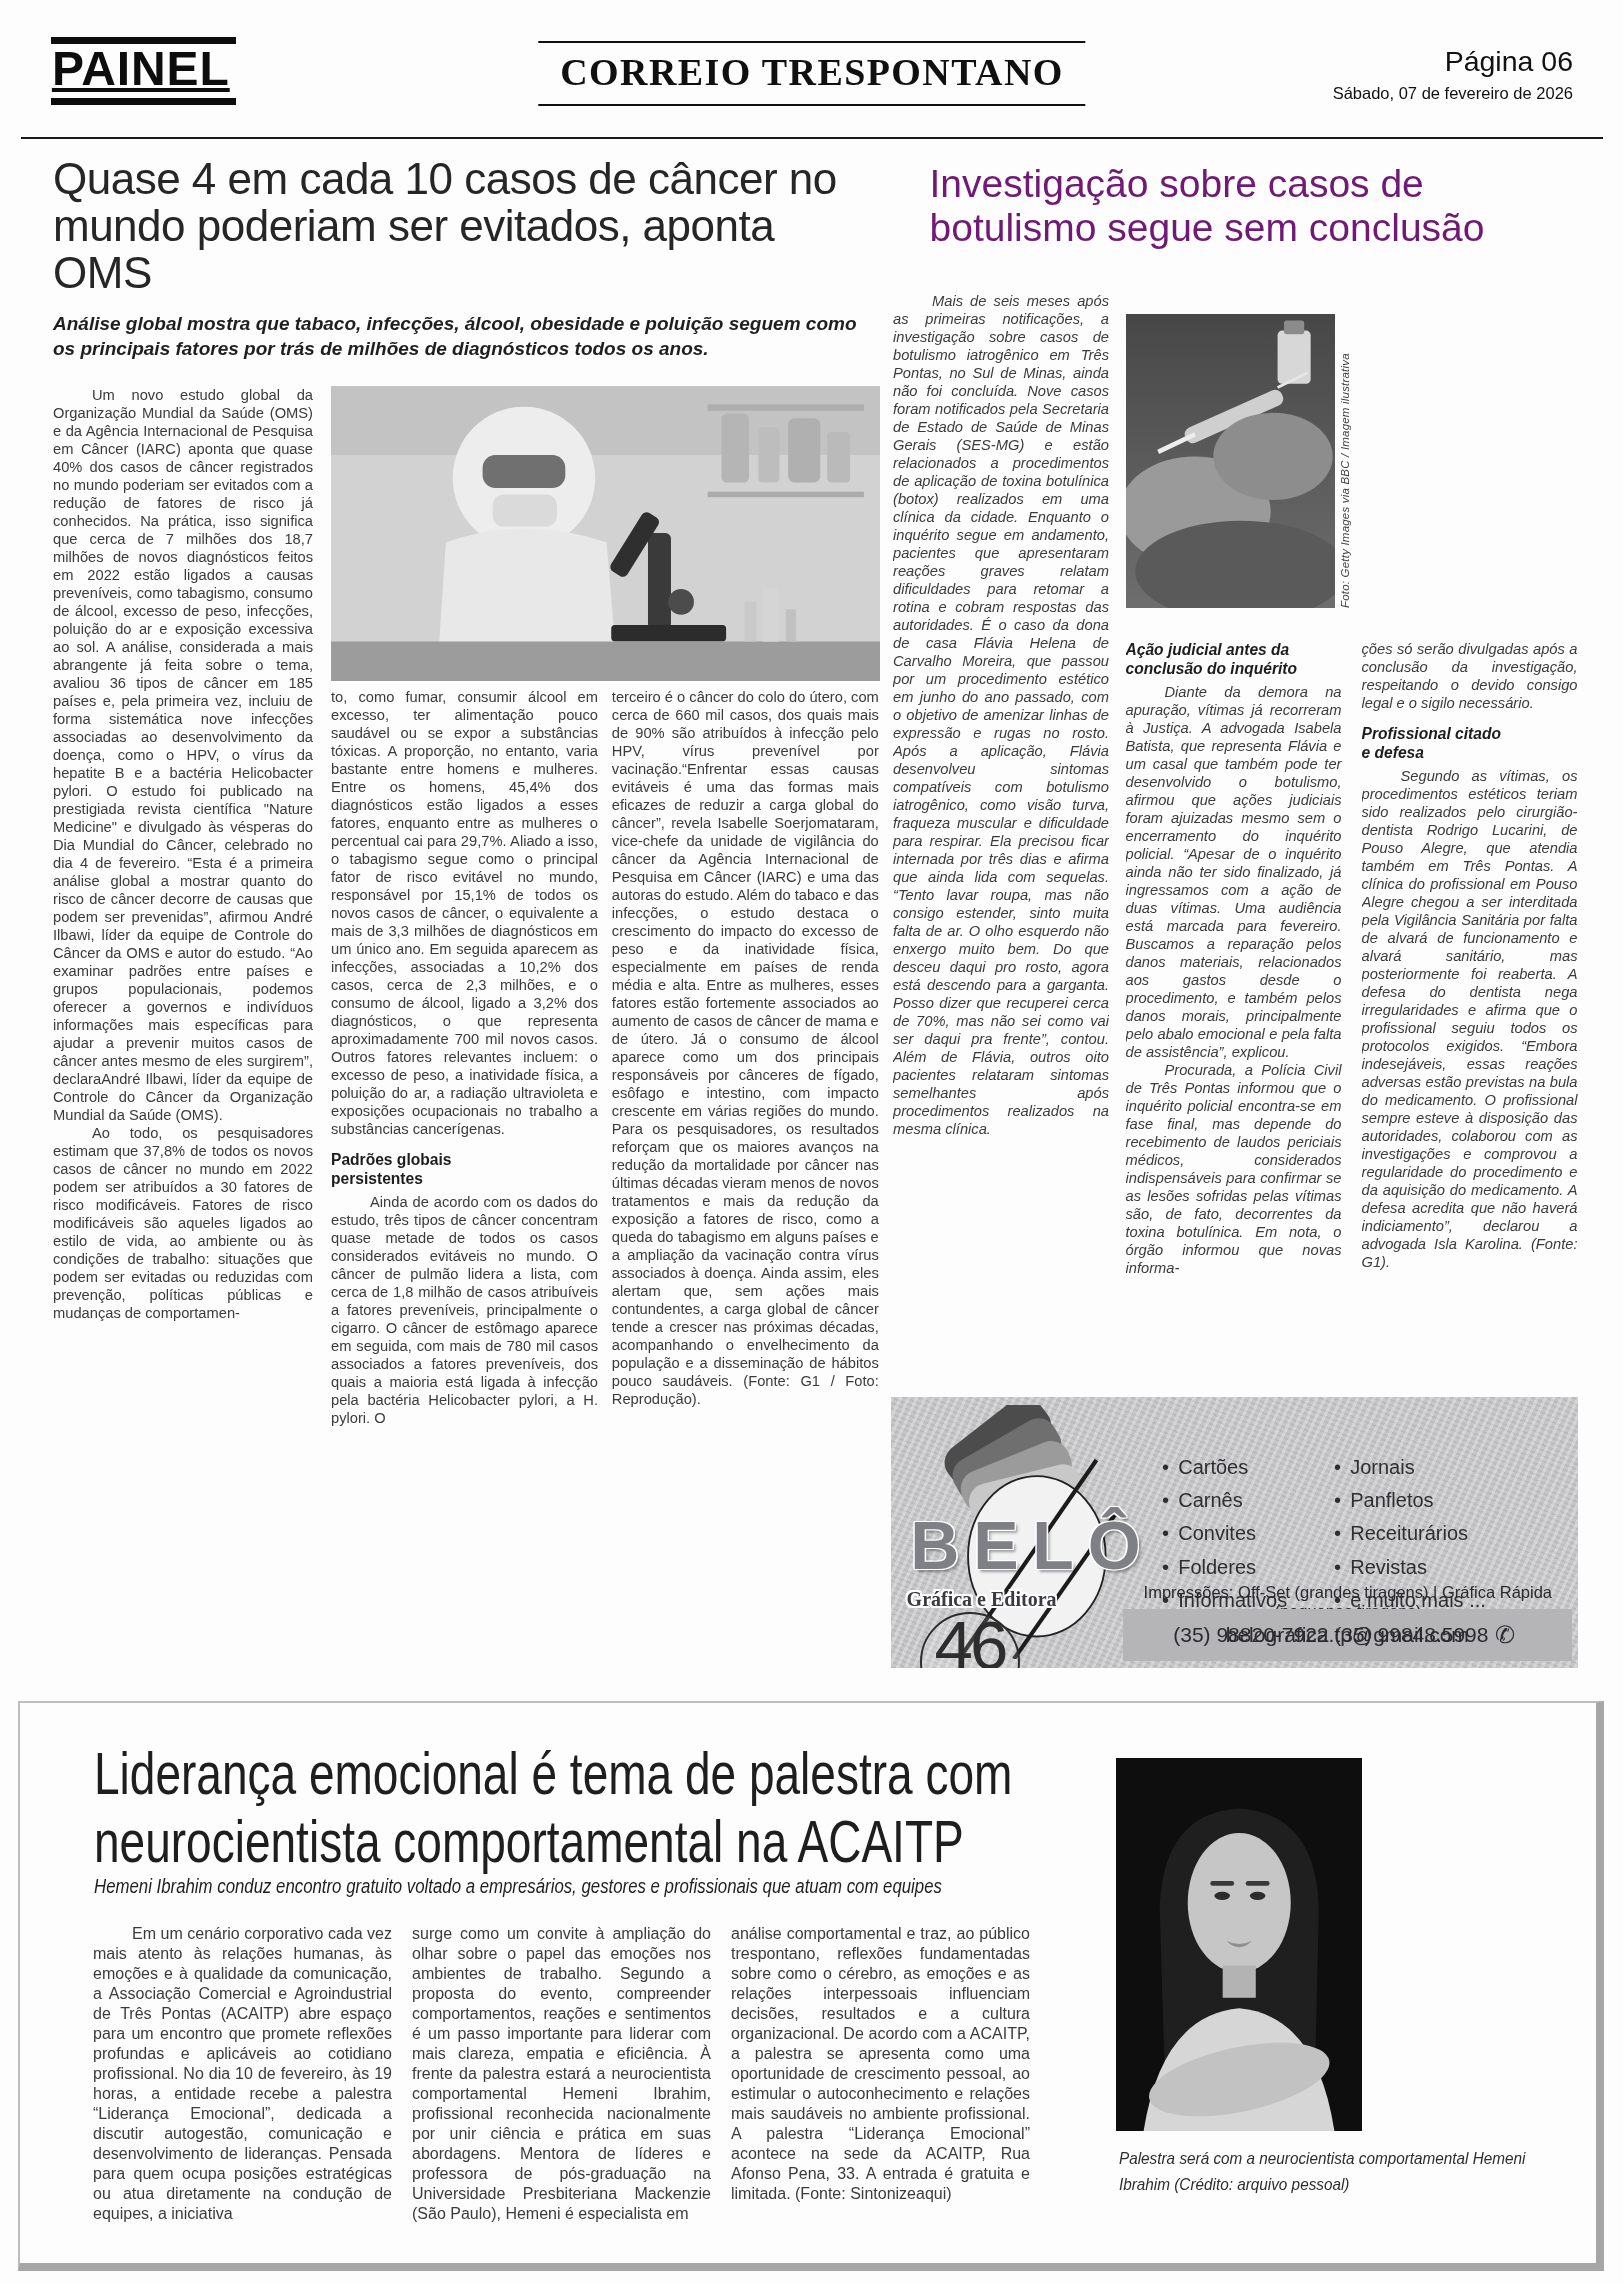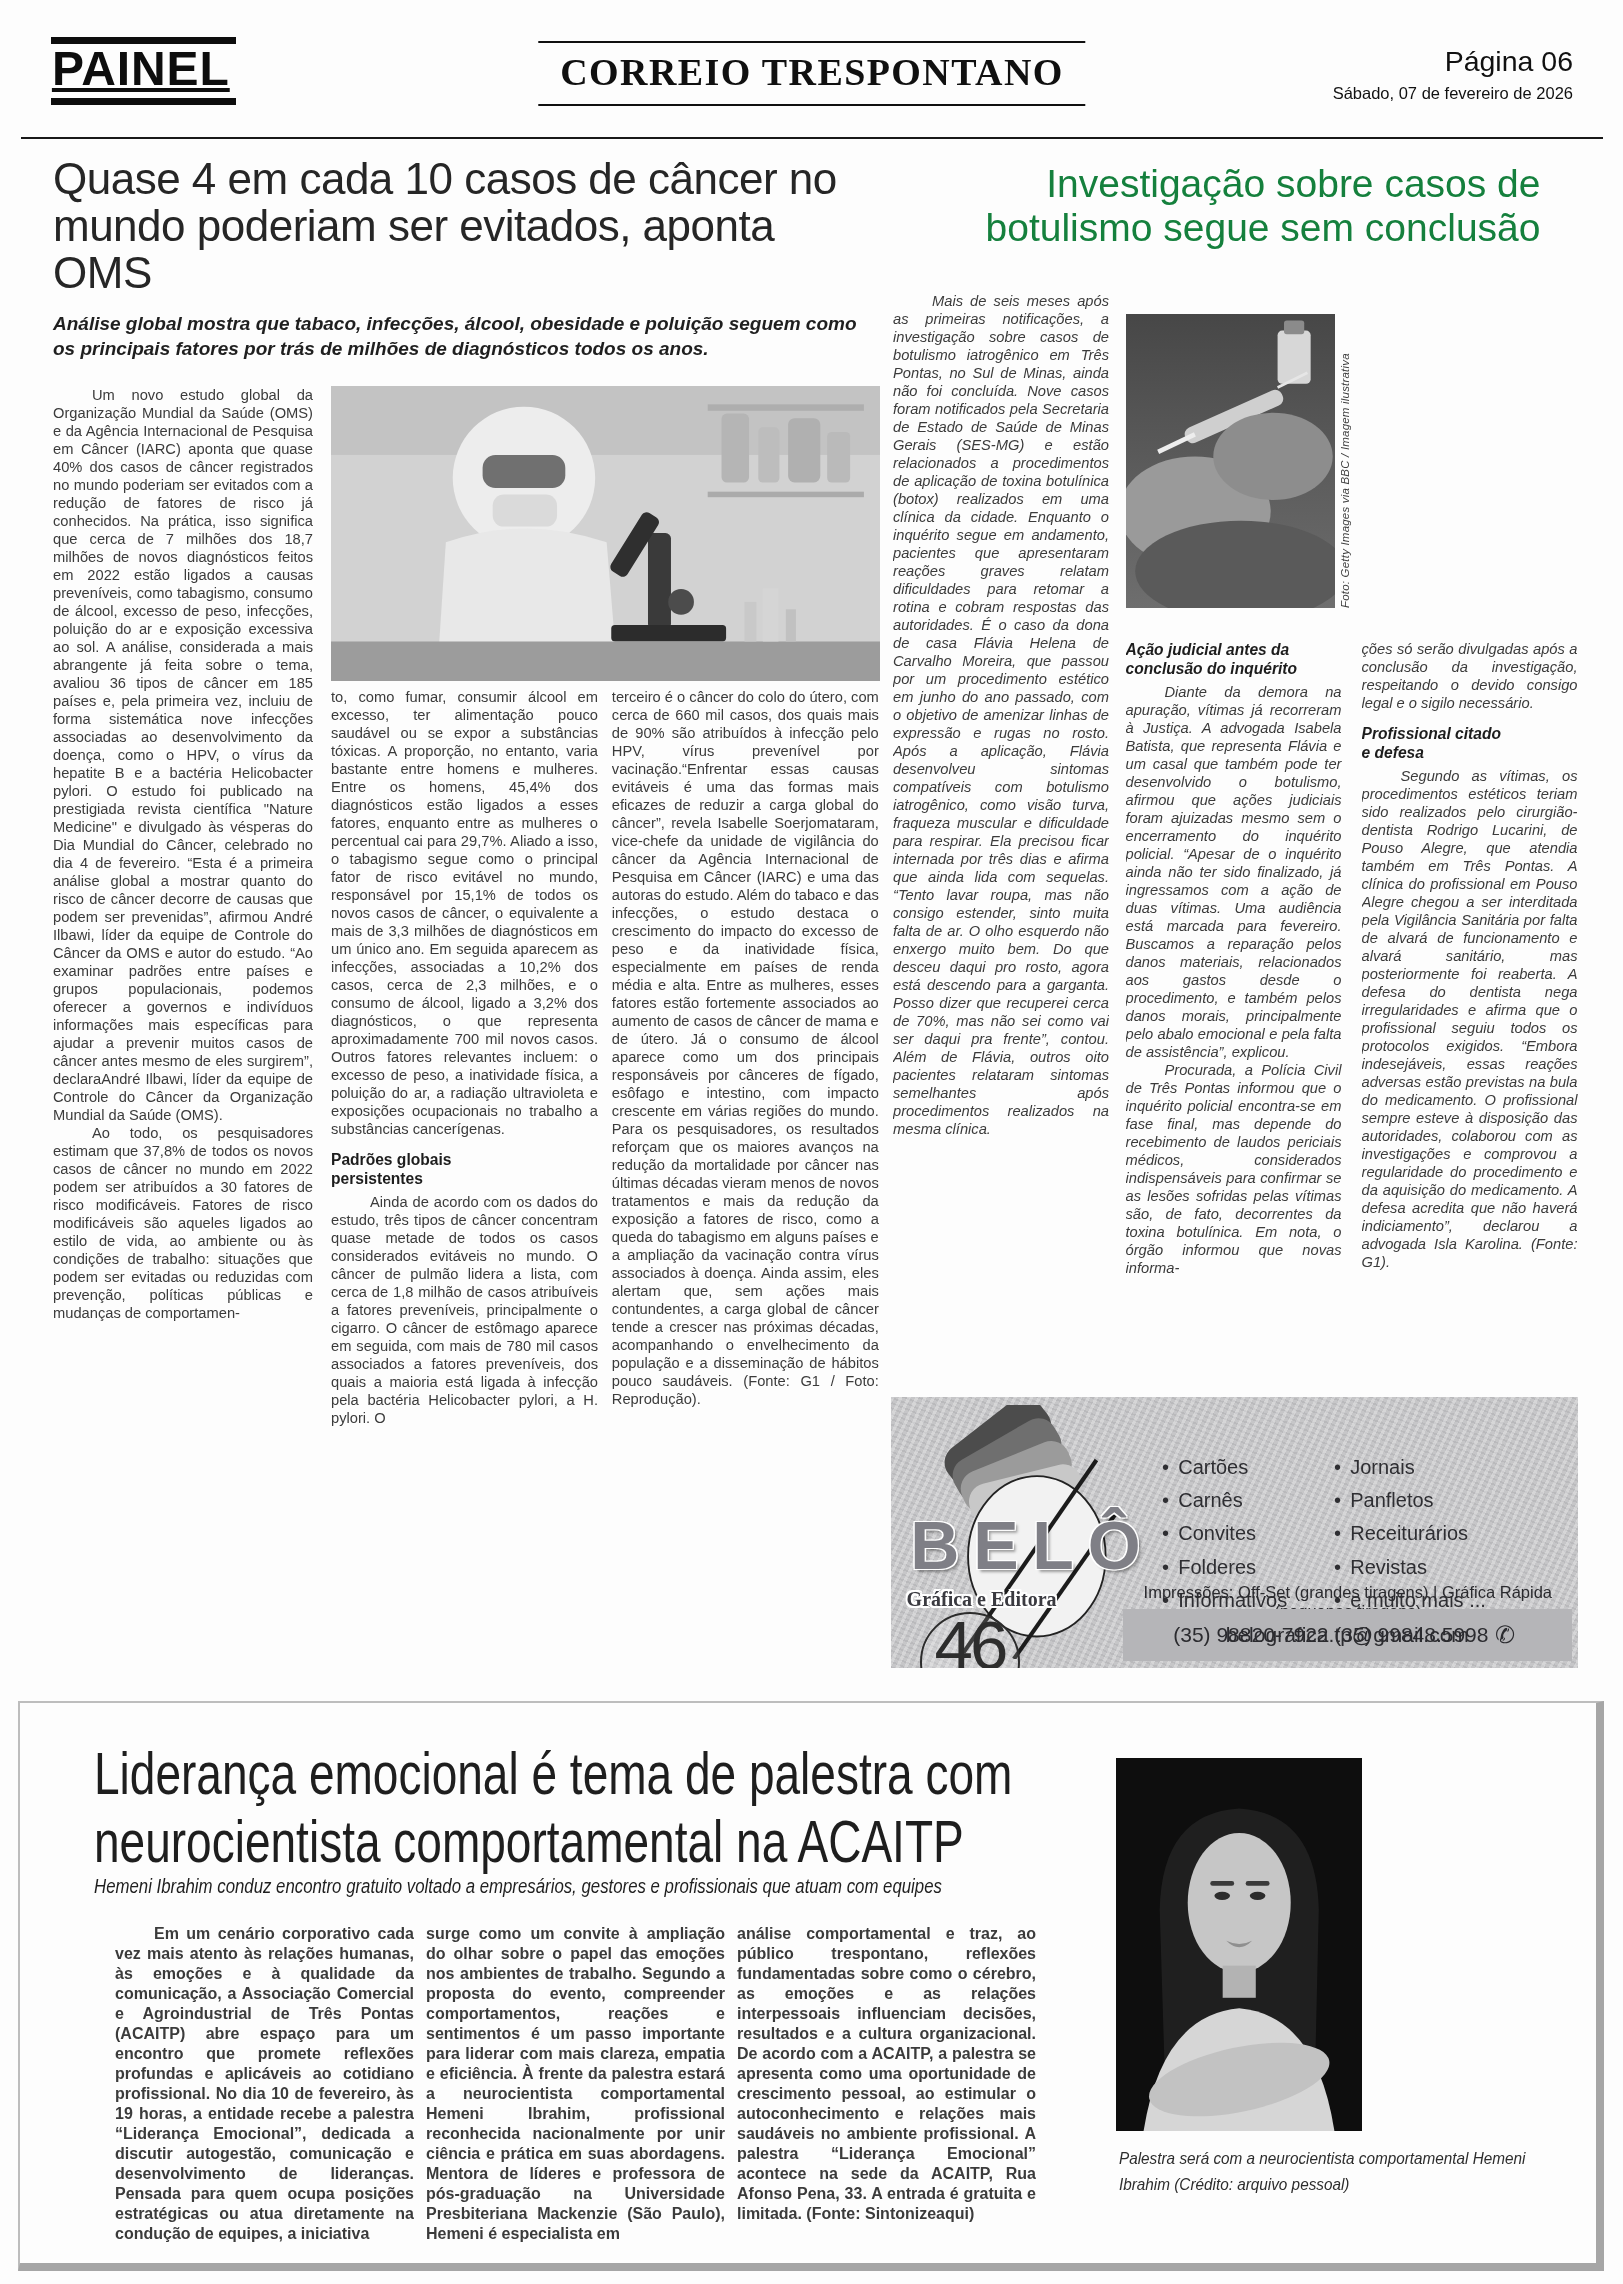--- a/index.html
+++ b/index.html
@@ -27,21 +27,21 @@
   .a1-headline{font-size:44px;line-height:1.07;letter-spacing:-0.5px;color:#262626;}
   .a1-subtitle{margin-top:15.6px;font-size:19px;font-weight:700;font-style:italic;line-height:1.3;color:#1f1f1f;}
   .a1-body{margin-top:25px;display:flex;gap:18px;}
   .a1-col1{width:260px;height:1330px;flex:none;}
   .a1-right{width:549px;flex:none;}
   .a1-photo{width:549px;height:295px;display:block;}
   .a1-cols{display:flex;gap:13.8px;margin-top:6.4px;}
   .a1-col2,.a1-col3{width:267px;height:1034px;}
   
   .a2{position:absolute;left:893px;top:162px;width:684px;}
-  .a2-headline{font-size:39px;line-height:1.13;color:#15803d;text-align:right;width:611px;margin:0 auto;}
+  .a2-headline{font-size:39px;line-height:1.13;color:#701a75;text-align:left;width:611px;margin:0 auto;}
   .a2-body{margin-top:42px;display:flex;gap:16.5px;font-style:italic;}
   .a2-col1{width:216px;height:1089px;flex:none;}
   .a2-right{width:452px;flex:none;}
   .a2-photorow{display:flex;margin-top:22px;}
   .a2-photo{width:209px;height:294px;display:block;flex:none;}
   .a2-credit{writing-mode:vertical-rl;transform:rotate(180deg);font-size:11.5px;color:#3e3e3e;
              height:294px;margin-left:4.6px;letter-spacing:0.2px;}
   .a2-cols{display:flex;gap:20px;margin-top:32px;}
   .a2-col2,.a2-col3{width:216px;height:742px;}
   
@@ -67,21 +67,21 @@
   .ad-phone-layer{position:absolute;inset:0;display:flex;align-items:center;justify-content:center;
                   font-size:21px;color:#2b2b2f;white-space:nowrap;}
   .wa-icon{font-size:24px;margin:0 6.4px;}
   
   .box{position:absolute;left:18.4px;top:1701px;width:1586px;height:570px;box-sizing:border-box;
        border-top:2.8px solid #bdbdbd;border-left:2.8px solid #bdbdbd;border-right:8.3px solid #a6a6a6;border-bottom:8.3px solid #a6a6a6;}
   .a3-headline{position:absolute;left:94px;top:1740px;color:#1e1e1e;transform:scaleX(.78);transform-origin:left top;}
   .a3-headline div{font-size:59px;line-height:1.16;white-space:nowrap;}
   .a3-subtitle{position:absolute;left:94px;top:1875px;font-size:20px;font-style:italic;color:#1f1f1f;
                transform:scaleX(.84);transform-origin:left top;white-space:nowrap;}
-  .a3-cols{position:absolute;left:115px;top:1924px;display:flex;gap:12px;font-weight:bold;}
+  .a3-cols{position:absolute;left:93px;top:1924px;display:flex;gap:20px;}
   .a3-col{width:299px;height:336px;font-size:16px;line-height:20px;}
   .a3-photo{position:absolute;left:1116px;top:1758px;width:246px;height:373px;display:block;}
   .a3-caption{position:absolute;left:1119px;top:2146px;width:473px;font-size:17px;font-style:italic;
               line-height:1.5;color:#2d2d2d;transform:scaleX(.9);transform-origin:left top;}
 </style>
 </head>
 <body>
 
 <div class="page">
 

